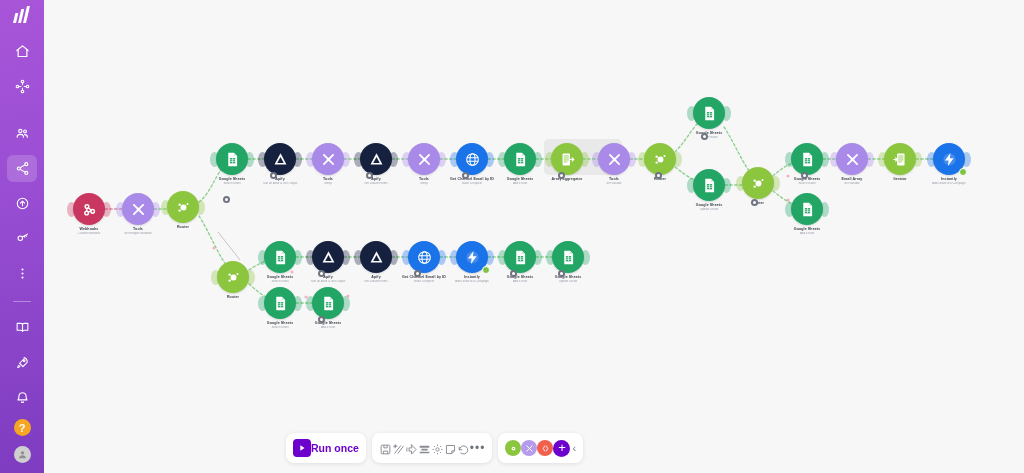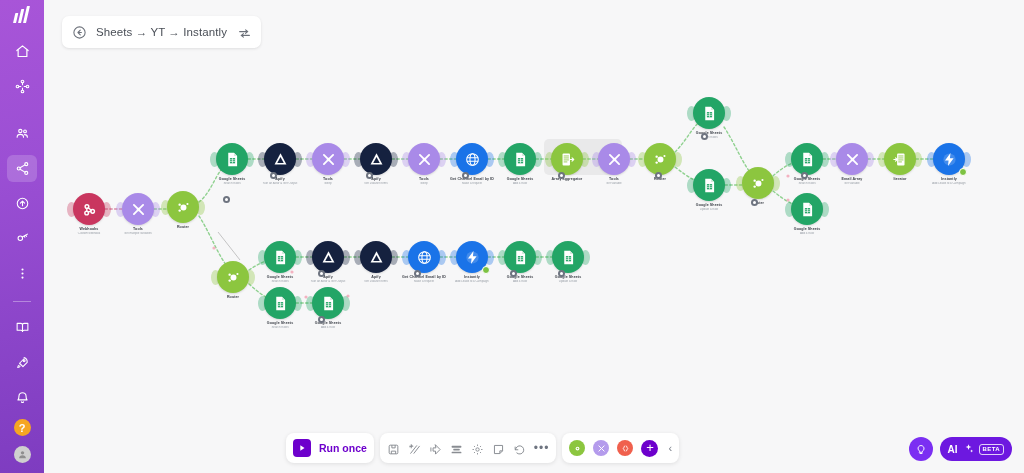--- a/index.html
+++ b/index.html
@@ -119,21 +119,21 @@
   }
 
   
   #toolbar {
     position: absolute; left: 286px; bottom: 10px;
     display: flex; align-items: center; gap: 6px;
   }
   .tb-group {
     background: #fff; border-radius: 8px; height: 30px;
     box-shadow: 0 1px 4px rgba(0,0,0,0.10);
-    display: flex; align-items: center; padding: 0 7px; gap: 8px;
+    display: flex; align-items: center; padding: 0 7px; 
   }
   .run-btn {
     width: 18px; height: 18px; border-radius: 4px; background: #6d00cc;
     display:flex; align-items:center; justify-content:center; cursor:pointer; flex:none;
   }
   .run-btn svg { width: 10px; height: 10px; }
   .run-label { font-size: 10.5px; font-weight: bold; color: #6d00cc; white-space:nowrap; cursor:pointer; }
   .sched-chip {
     display:flex; align-items:center; gap:6px; background:#f1f1f3;
     border-radius: 20px; padding: 3px 8px 3px 4px; margin-left: 2px; cursor:pointer;
@@ -268,35 +268,20 @@
       <div class="help-dot">?</div>
       <div class="avatar-dot">
         <svg viewBox="0 0 24 24" fill="#8e8e8e">
             <circle cx="12" cy="8.4" r="3.7"></circle>
             <path d="M4.6 20c0-4 3.3-6.3 7.4-6.3s7.4 2.3 7.4 6.3z"></path>
           </svg>
       </div>
     </div>
   </div>
 
-  <div id="header-pill">
-    <span class="back-ico">
-      <svg viewBox="0 0 24 24" fill="none" stroke="#6b7079" stroke-width="1.7" stroke-linecap="round" stroke-linejoin="round">
-          <circle cx="12" cy="12" r="9"></circle>
-          <path d="M13.2 8.3 9.5 12l3.7 3.7M9.7 12H15"></path>
-        </svg>
-    </span>
-    <span class="title">Sheets → YT → Instantly</span>
-    <span class="toggle-ico">
-      <svg viewBox="0 0 24 24" fill="none" stroke="#6b7079" stroke-width="2" stroke-linecap="round">
-          <path d="M3 8.5h15M14 5.2l3.8 3.3-3.8 3.3"></path>
-          <path d="M21 15.5H6M10 12.2l-3.8 3.3L10 18.8"></path>
-        </svg>
-    </span>
-  </div>
 
   <div id="canvas">
     <div class="sel-box" style="left:500px; top:139px; width:78px; height:36px;"></div>
     <svg class="wires" viewBox="0 0 980 473">
       <g fill="none" stroke="#8fd18f" stroke-width="1.4" stroke-dasharray="2.4 2.4" stroke-linecap="round">
 
         <path d="M61 209 H78" stroke="#d98aa3"></path>
         <path d="M110 209 H123"></path>
 
         <path d="M155 202 C170 190 172 168 188 160"></path>
@@ -914,32 +899,14 @@
       <span class="chip-round" style="background:#f0604d">
         <svg viewBox="0 0 24 24" fill="none" stroke="#fff" stroke-width="2.4" stroke-linecap="round">
             <path d="M10 5C7.5 5 8.5 11 6 12c2.5 1 1.5 7 4 7M14 5c2.5 0 1.5 6 4 7-2.5 1-1.5 7-4 7"></path>
           </svg>
       </span>
       <span class="chip-plus">+</span>
       <span class="chev-left">‹</span>
     </div>
   </div>
 
-  <div id="br-controls">
-    <span class="bulb-btn">
-      <svg viewBox="0 0 24 24" fill="none" stroke="#fff" stroke-width="1.9" stroke-linecap="round" stroke-linejoin="round">
-          <path d="M9.2 16.4a6 6 0 1 1 5.6 0v2.2H9.2z"></path>
-          <path d="M10 21h4"></path>
-        </svg>
-    </span>
-    <span class="ai-pill">
-      <span class="ai-txt">AI</span>
-      <span>
-        <svg width="11" height="11" viewBox="0 0 24 24" fill="#fff">
-            <path d="M12 2.5l1.7 4.6 4.6 1.7-4.6 1.7L12 15.1l-1.7-4.6-4.6-1.7 4.6-1.7z"></path>
-            <path d="M18.8 14.2l.9 2.3 2.3.9-2.3.9-.9 2.3-.9-2.3-2.3-.9 2.3-.9z"></path>
-          </svg>
-      </span>
-      <span class="beta">BETA</span>
-    </span>
-  </div>
 
 </div>
 
 </body></html>

